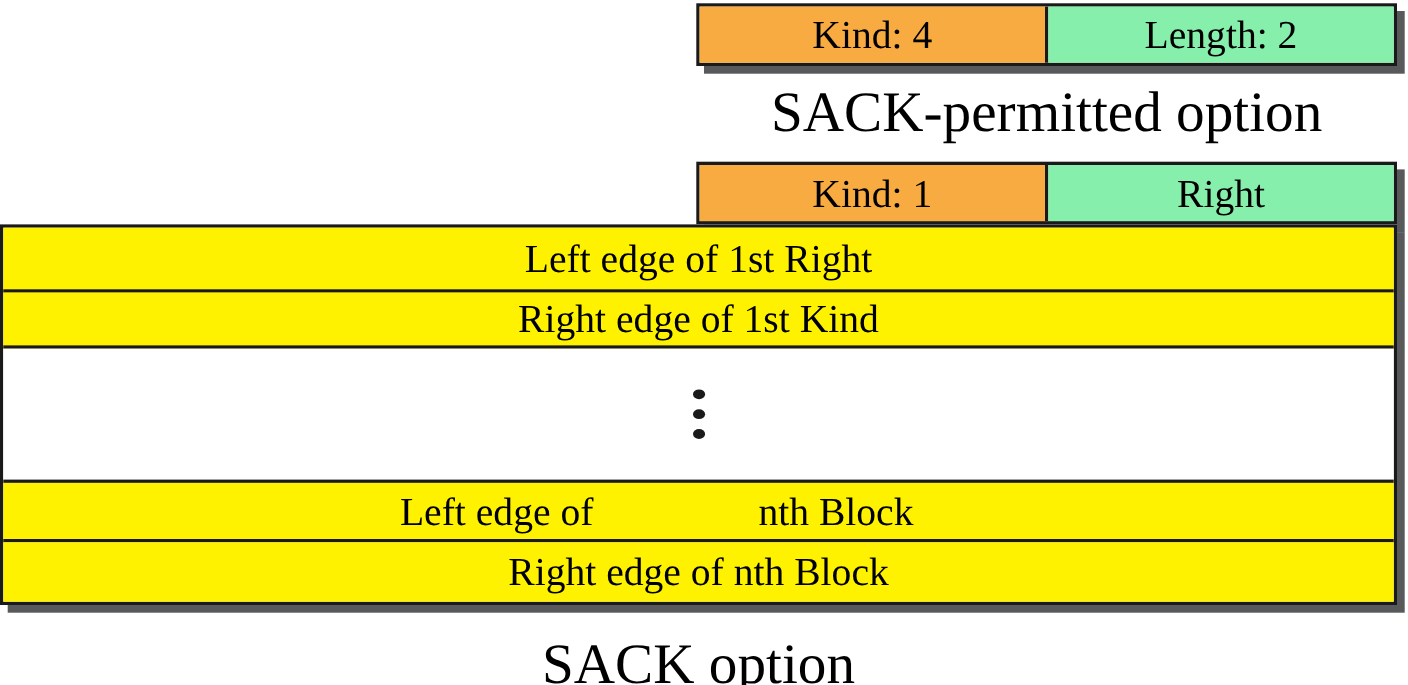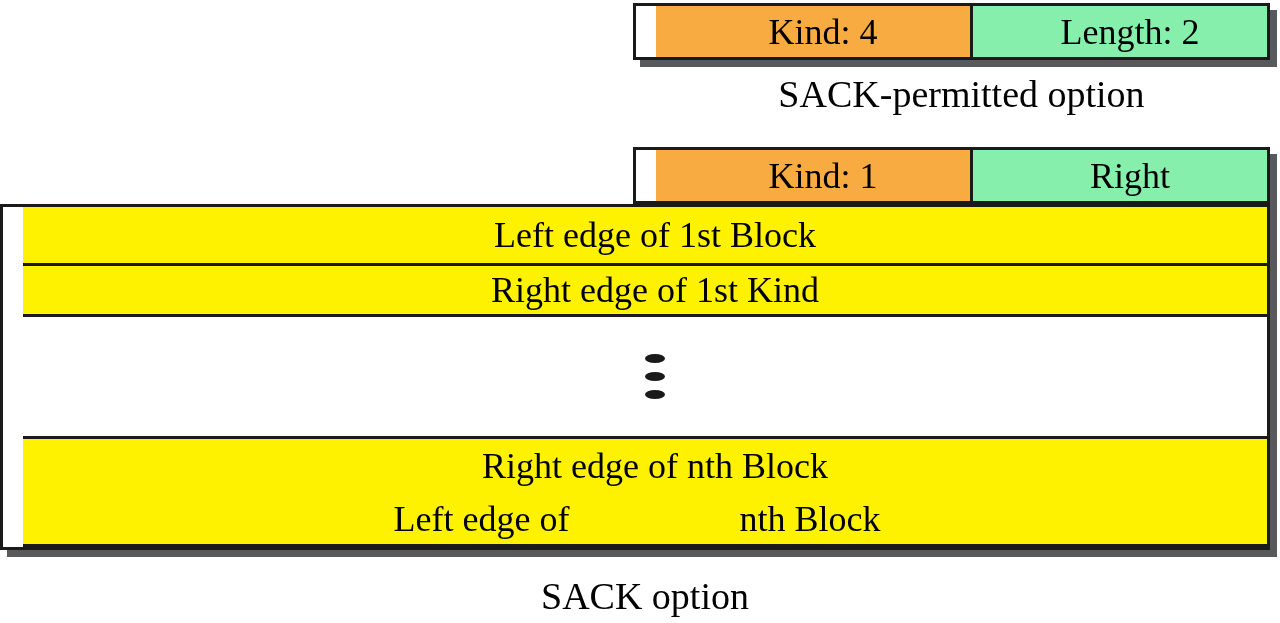--- a/index.html
+++ b/index.html
@@ -1,21 +1,21 @@
 <!DOCTYPE html>
 <html style="--orange: #F8AB41; --yellow: #FFF200; --shadow: #58595B; --border: #1A1A1A;"><head>
 <meta charset="utf-8">
 <style>
   :root {
     --orange: #F8AB41;
     --yellow: #FFF200;
     --shadow: #58595B;
     --border: #1A1A1A;
   }
-  * { box-sizing: border-box; padding-left: 20px; }
+  * { box-sizing: border-box; }
   html, body { margin: 0; padding: 0; }
   body {
     width: 1280px;
     height: 623px;
     position: relative;
     background: #ffffff;
     font-family: "Liberation Serif", "DejaVu Serif", serif;
     color: #000;
     overflow: hidden;
   }
@@ -49,21 +49,21 @@
     flex: 1;
     background: #86efac;
   }
   #sack-permitted-box { top: 3px; }
   #sack-kind-box { top: 147px; }
 
   
   .caption {
     position: absolute;
     text-align: center;
-    font-size: 38px;
+    font-size: 52px;
     line-height: 1.1;
     white-space: nowrap;
   }
   #sack-permitted-caption { left: 633px; width: 637px; top: 74px; }
   #sack-option-caption   { left: 0; width: 1270px; top: 576px; }
 
   
   .rows-block {
     position: absolute;
     left: 0;
@@ -114,34 +114,34 @@
 </div>
 
 <div class="caption" id="sack-permitted-caption">SACK-permitted option</div>
 
 <div class="header-box" id="sack-kind-box">
   <div class="cell cell-kind">Kind: 1</div>
   <div class="cell cell-length">Right</div>
 </div>
 
 <div class="rows-block">
-  <div class="row row-yellow" id="row-left-1st">Left edge of 1st Block</div>
+  <div class="row row-yellow" id="row-left-1st">Left edge of 1st Right</div>
 
   <div class="row row-yellow" id="row-right-1st">Right edge of 1st Kind</div>
 
   <div class="row row-white" id="row-ellipsis">
     <div class="dot"></div>
     <div class="dot"></div>
     <div class="dot"></div>
   </div>
 
-  <div class="row row-yellow" id="row-right-nth">Right edge of nth Block</div>
-
   <div class="row row-yellow" id="row-left-nth">
     <div class="split-group">
       <span>Left edge of</span>
       <span class="split-gap"></span>
       <span>nth Block</span>
     </div>
   </div>
+
+  <div class="row row-yellow" id="row-right-nth">Right edge of nth Block</div>
 </div>
 
 <div class="caption" id="sack-option-caption">SACK option</div>
 
 </body></html>

